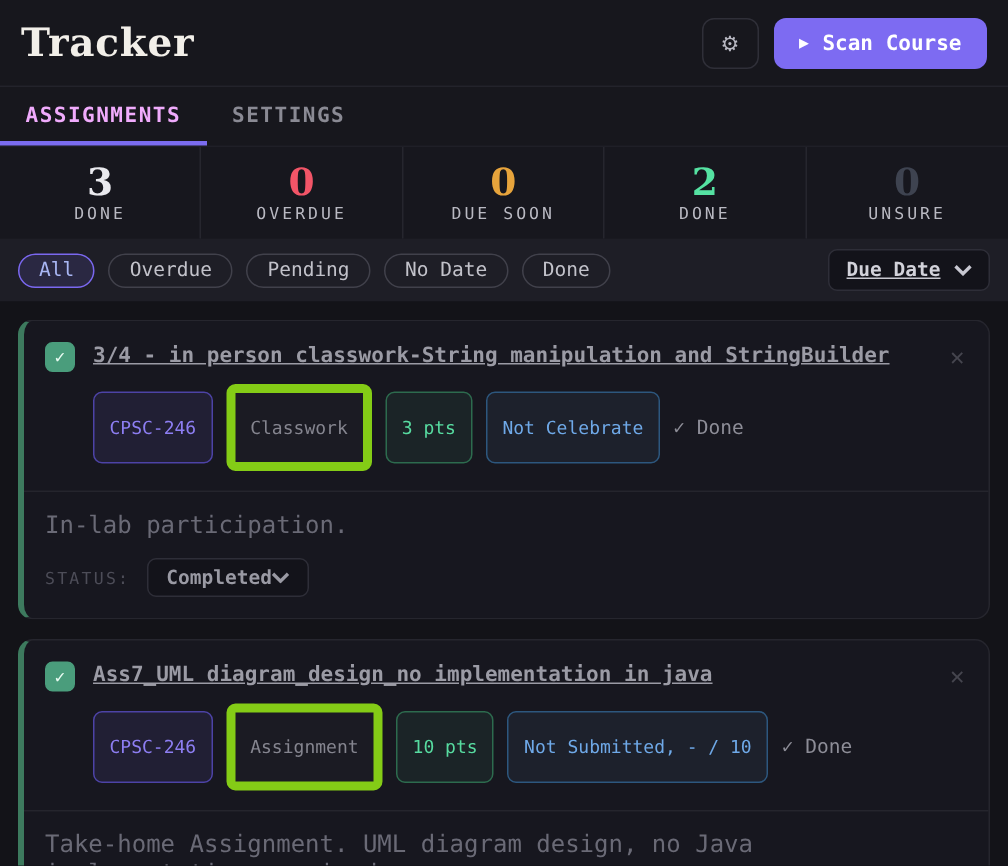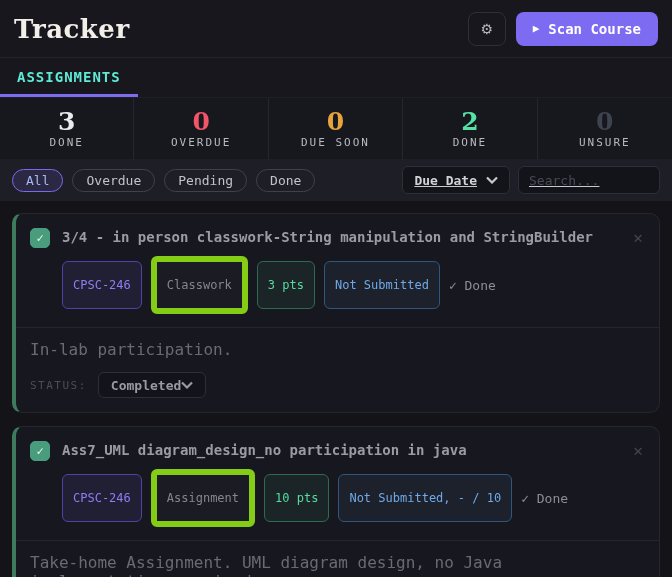--- a/index.html
+++ b/index.html
@@ -31,21 +31,21 @@
     color:#fff; font-family:inherit; font-weight:bold; font-size:14px;
     display:flex; align-items:center; gap:9px; padding:0 17px; cursor:pointer;
   }
   .play-icon { font-size:11px; line-height:1; }
   
   .tabbar { background:#17171d; display:flex; border-bottom:1px solid #1f1f27; }
   .tab {
     padding:11px 17px 9px 17px; font-size:14px; font-weight:bold;
     letter-spacing:1px; color:#8a8a94; border-bottom:3px solid transparent; cursor:pointer;
   }
-  .tab.active { color:#5eead4; border-bottom-color:#7b6cf0; }
+  .tab.active { color:#f0abfc; border-bottom-color:#7b6cf0; }
   
   .stats {
     height:61px; background:#17171e; display:grid;
     grid-template-columns:repeat(5,1fr);
   }
   .stat {
     display:flex; flex-direction:column; align-items:center; justify-content:center;
     border-right:1px solid #26262e; gap:2px;
   }
   .stat:last-child { border-right:none; }
@@ -88,21 +88,21 @@
   }
   .card.upcoming { border-left-color:#6db4f2; }
   .card-head { display:flex; align-items:flex-start; gap:12px; }
   .checkbox {
     width:20px; height:20px; border-radius:5px; flex:none; margin-top:0px;
     display:flex; align-items:center; justify-content:center; cursor:pointer;
     font-size:12px;
   }
   .checkbox.checked { background:#4a9d7c; color:#eafcf3; border:1px solid #4a9d7c; }
   .checkbox.unchecked { background:transparent; border:2px solid #3c3c46; }
-  .card-title { flex:1; font-size:14px; font-weight:bold; color:#9b9ba5; line-height:1.4; }
+  .card-title { flex:1; font-size:14px; font-weight:bold; color:#9b9ba5; line-height:1.4;text-decoration:underline; }
   .card.upcoming .card-title { color:#e9e9f2; }
   .close-x { color:#45454e; font-size:16px; line-height:1; cursor:pointer; flex:none; margin-top:2px; }
   .tags { margin:8px 0 0 32px; display:flex; align-items:center; gap:9px; flex-wrap:wrap; }
   .tag { border-radius:6px; padding:16px 10px; font-size:12px; white-space:nowrap; }
   .tag-course { color:#8d7ef2; border:1px solid #4d43a6; background:rgba(125,107,242,.10); }
   .tag-type   { color:#85858f; border:6px solid #84cc16; background:rgba(255,255,255,.02); }
   .tag-pts    { color:#57dba0; border:1px solid #2d6b4e; background:rgba(87,219,160,.07); }
   .tag-sub    { color:#6fa9e8; border:1px solid #2d577e; background:rgba(111,169,232,.07); }
   .done-flag  { color:#8d8d97; font-size:13px; }
   .card-divider { border-top:1px solid #25252d; margin:13px -16px 0 -14px; }
@@ -126,20 +126,21 @@
     </button>
     <button class="scan-btn">
       <span class="play-icon">▶</span>
       <span>Scan Course</span>
     </button>
   </div>
 </div>
 
 <div class="tabbar">
   <div class="tab active">ASSIGNMENTS</div>
+  <div class="tab">SETTINGS</div>
 </div>
 
 <div class="stats">
   <div class="stat">
     <div class="stat-value c-total">3</div>
     <div class="stat-label">DONE</div>
   </div>
   <div class="stat">
     <div class="stat-value c-overdue">0</div>
     <div class="stat-label">OVERDUE</div>
@@ -155,68 +156,68 @@
   <div class="stat">
     <div class="stat-value c-unsure">0</div>
     <div class="stat-label">UNSURE</div>
   </div>
 </div>
 
 <div class="filterbar">
   <button class="chip active">All</button>
   <button class="chip">Overdue</button>
   <button class="chip">Pending</button>
+  <button class="chip">No Date</button>
   <button class="chip">Done</button>
   <div class="filter-right">
     <div class="select-box">
       <span>Due Date</span>
       <svg class="chev" width="12" height="8" viewBox="0 0 12 8">
           <polyline points="1,1.5 6,6.5 11,1.5" fill="none" stroke="#c8c8d2" stroke-width="2.2"></polyline>
         </svg>
     </div>
-    <input class="search-input" placeholder="Search..." style="">
   </div>
 </div>
 
 <div class="cards">
 
   <div class="card">
     <div class="card-head">
       <div class="checkbox checked">
         <span>✓</span>
       </div>
       <div class="card-title">3/4 - in person classwork-String manipulation and StringBuilder</div>
       <div class="close-x">✕</div>
     </div>
     <div class="tags">
       <span class="tag tag-course">CPSC-246</span>
       <span class="tag tag-type">Classwork</span>
       <span class="tag tag-pts">3 pts</span>
-      <span class="tag tag-sub">Not Submitted</span>
+      <span class="tag tag-sub">Not Celebrate</span>
       <span class="done-flag">✓ Done</span>
     </div>
     <div class="card-divider"></div>
     <div class="card-desc">In-lab participation.</div>
     <div class="status-row">
       <span class="status-label">STATUS:</span>
       <div class="status-select">
         <span>Completed</span>
         <svg class="chev" width="12" height="8" viewBox="0 0 12 8">
             <polyline points="1,1.5 6,6.5 11,1.5" fill="none" stroke="#9a9aa4" stroke-width="2.2"></polyline>
           </svg>
       </div>
     </div>
   </div>
 
   <div class="card">
     <div class="card-head">
       <div class="checkbox checked">
         <span>✓</span>
       </div>
-      <div class="card-title">Ass7_UML diagram_design_no participation in java</div>
+      <div class="card-title">Ass7_UML diagram_design_no implementation in java</div>
       <div class="close-x">✕</div>
     </div>
     <div class="tags">
       <span class="tag tag-course">CPSC-246</span>
       <span class="tag tag-type">Assignment</span>
       <span class="tag tag-pts">10 pts</span>
       <span class="tag tag-sub">Not Submitted, - / 10</span>
       <span class="done-flag">✓ Done</span>
     </div>
     <div class="card-divider"></div>

